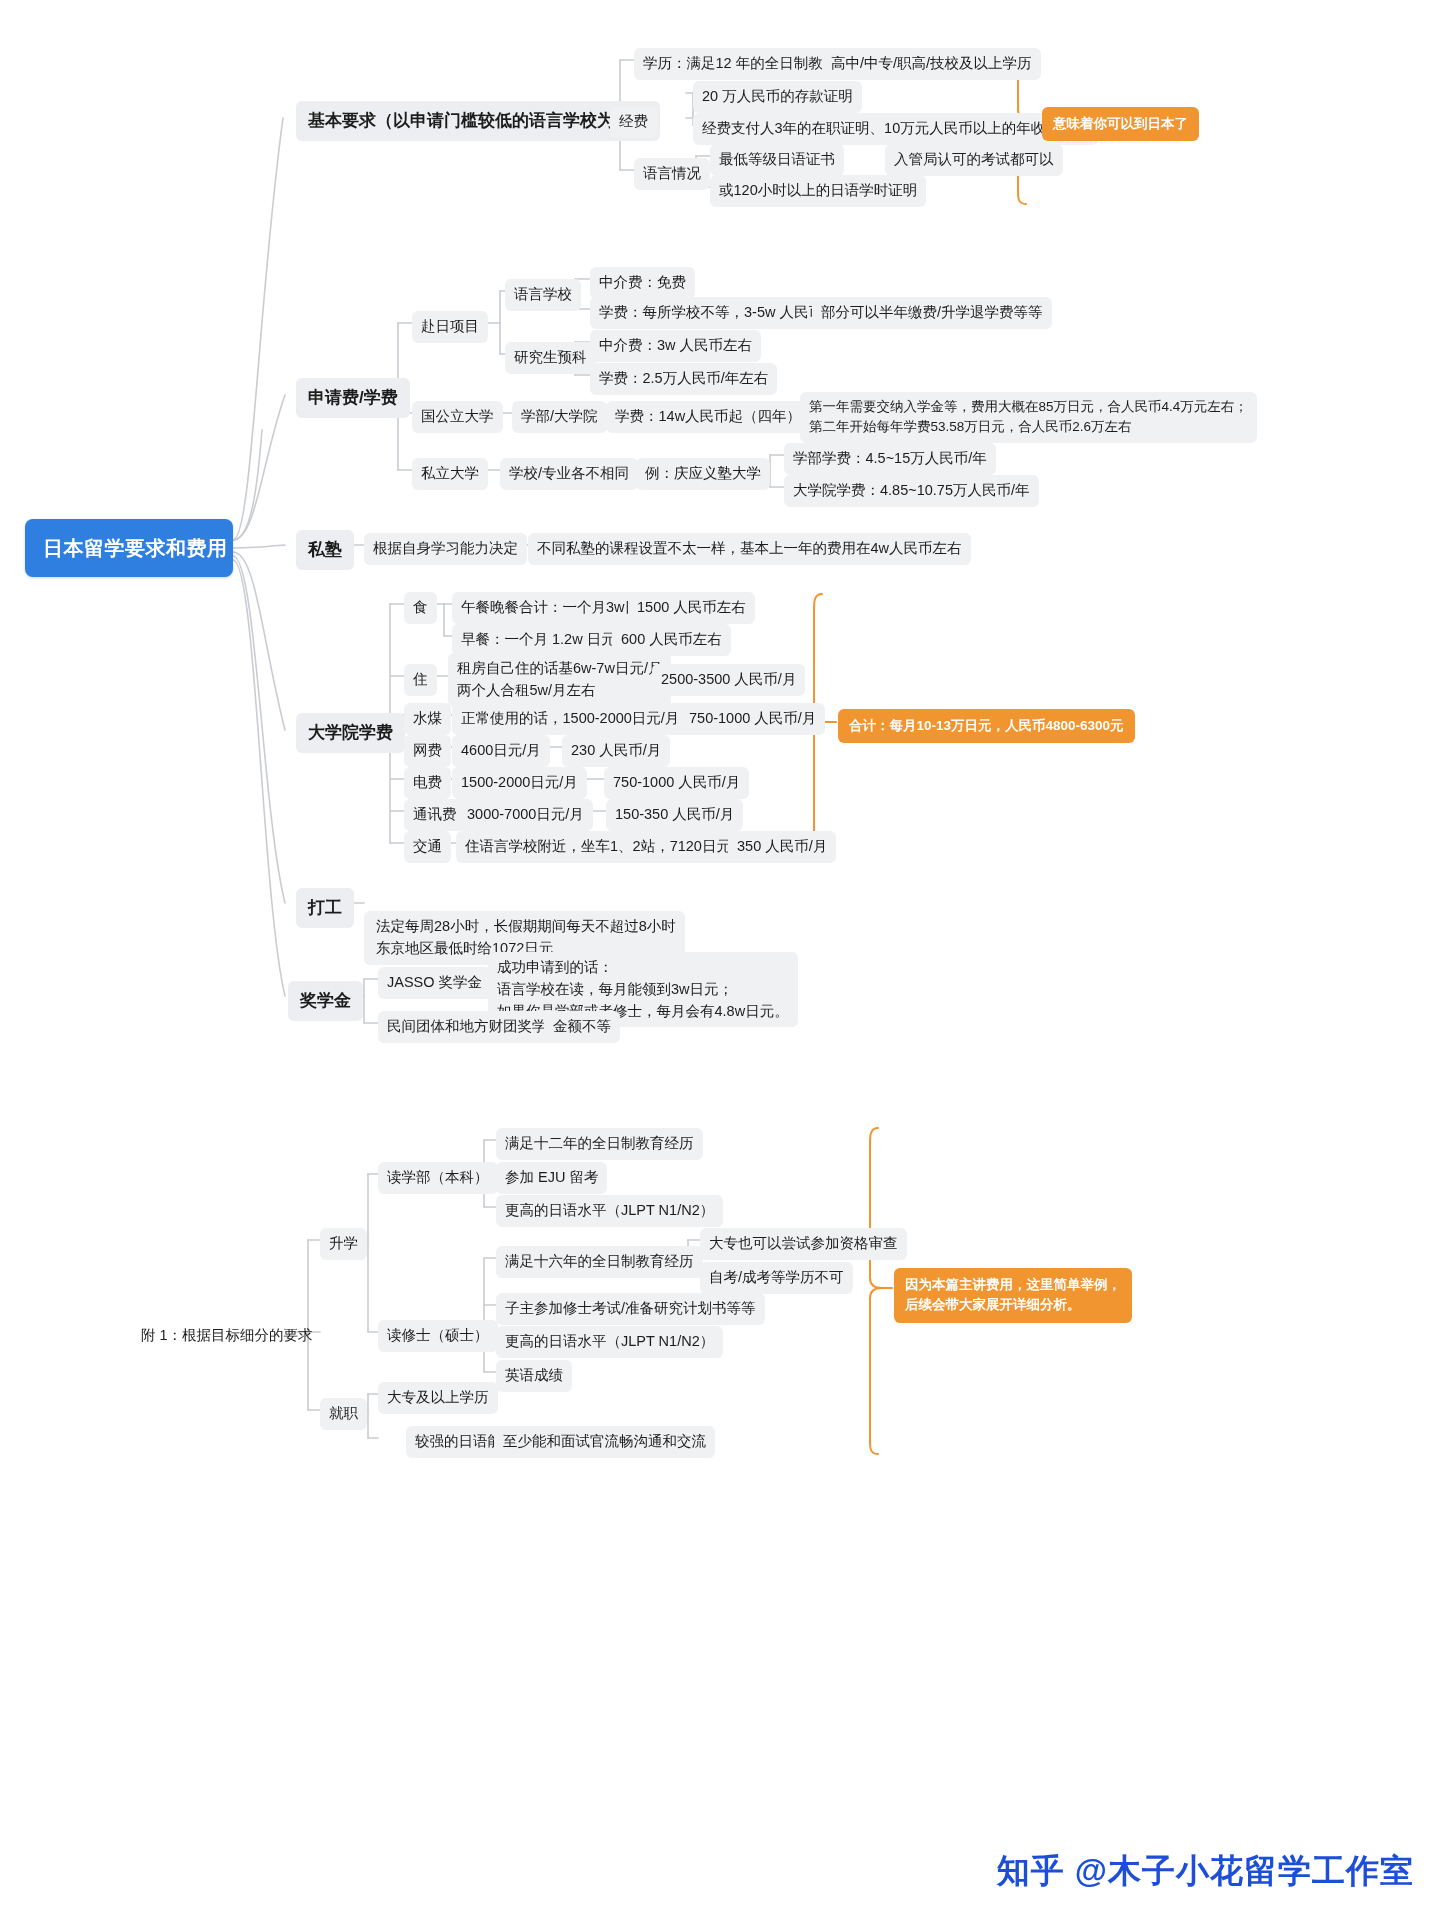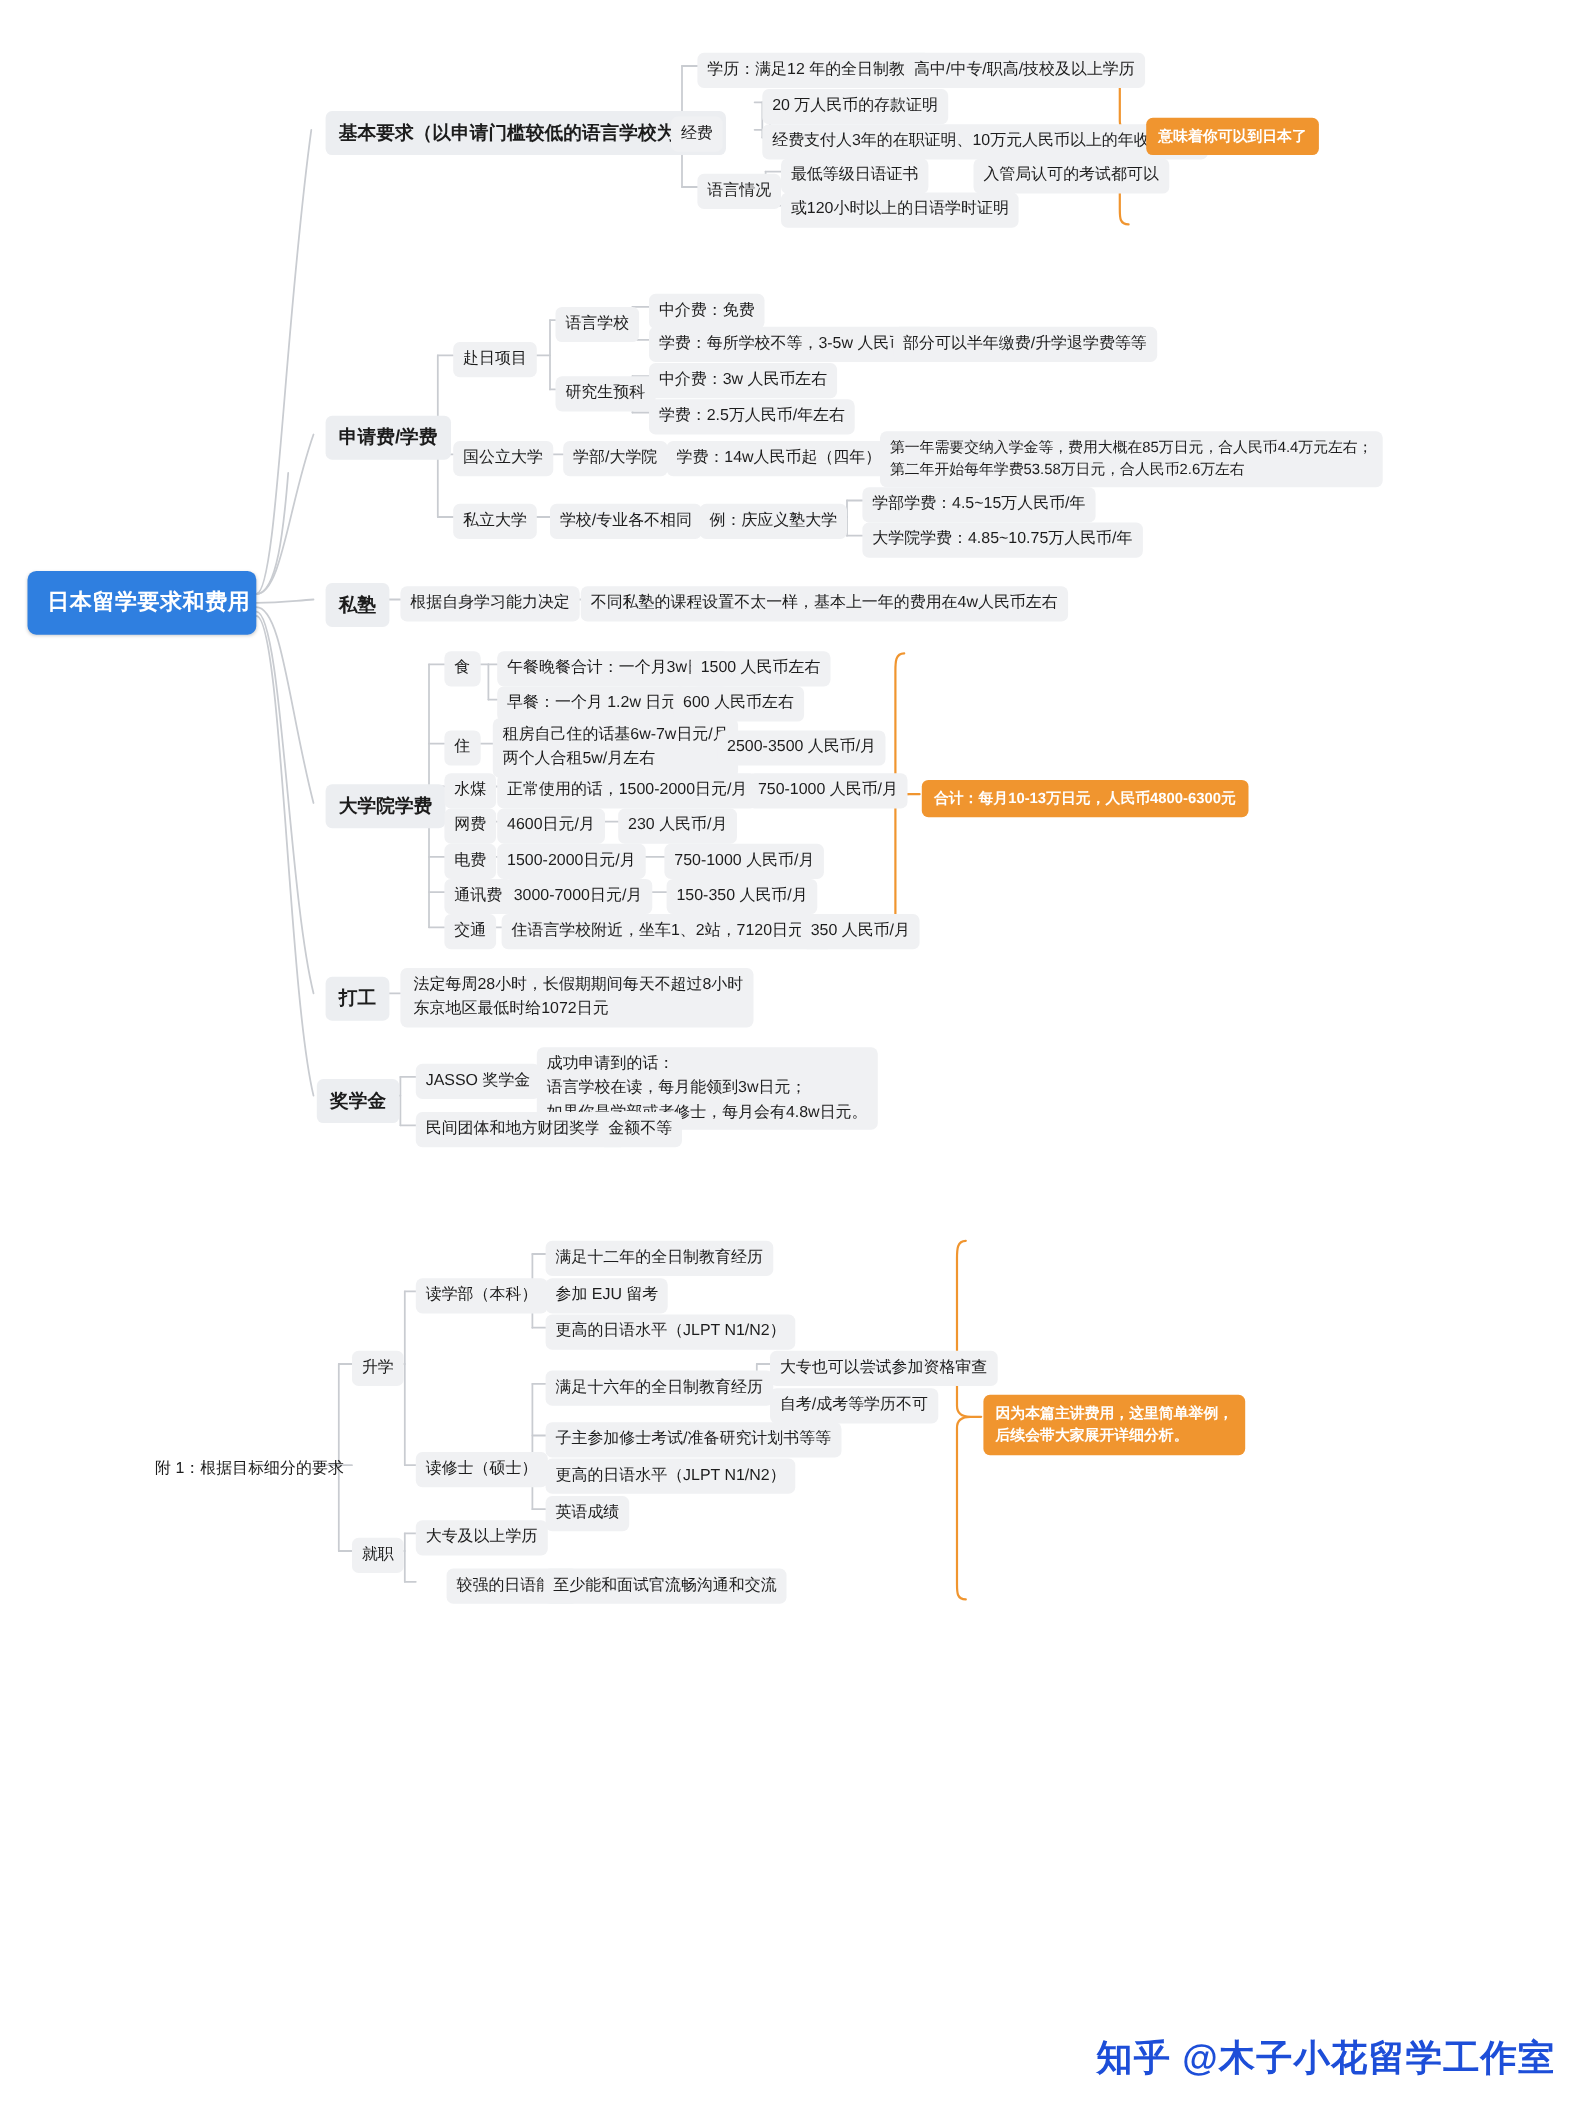--- a/index.html
+++ b/index.html
@@ -237,21 +237,21 @@
   <div class="node" style="left:458px;top:799px;">3000-7000日元/月</div>
   <div class="node" style="left:606px;top:799px;">150-350 人民币/月</div>
 
   <div class="node" style="left:404px;top:831px;">交通</div>
   <div class="node" style="left:456px;top:831px;">住语言学校附近，坐车1、2站，7120日元/月</div>
   <div class="node" style="left:728px;top:831px;">350 人民币/月</div>
 
   <div class="node orange" style="left:838px;top:709px;">合计：每月10-13万日元，人民币4800-6300元</div>
 
   <div class="node lvl1" style="left:296px;top:888px;">打工</div>
-  <div class="node" style="left:364px;top:880px;padding-left:12px;">法定每周28小时，长假期期间每天不超过8小时
+  <div class="node" style="left:364px;top:911px;padding-left:12px;">法定每周28小时，长假期期间每天不超过8小时
 东京地区最低时给1072日元</div>
 
   <div class="node lvl1" style="left:288px;top:981px;">奖学金</div>
   <div class="node" style="left:378px;top:967px;">JASSO 奖学金</div>
   <div class="node" style="left:488px;top:952px;">成功申请到的话：
 语言学校在读，每月能领到3w日元；
 如果你是学部或者修士，每月会有4.8w日元。</div>
   <div class="node" style="left:378px;top:1011px;">民间团体和地方财团奖学金</div>
   <div class="node" style="left:544px;top:1011px;">金额不等</div>
 

